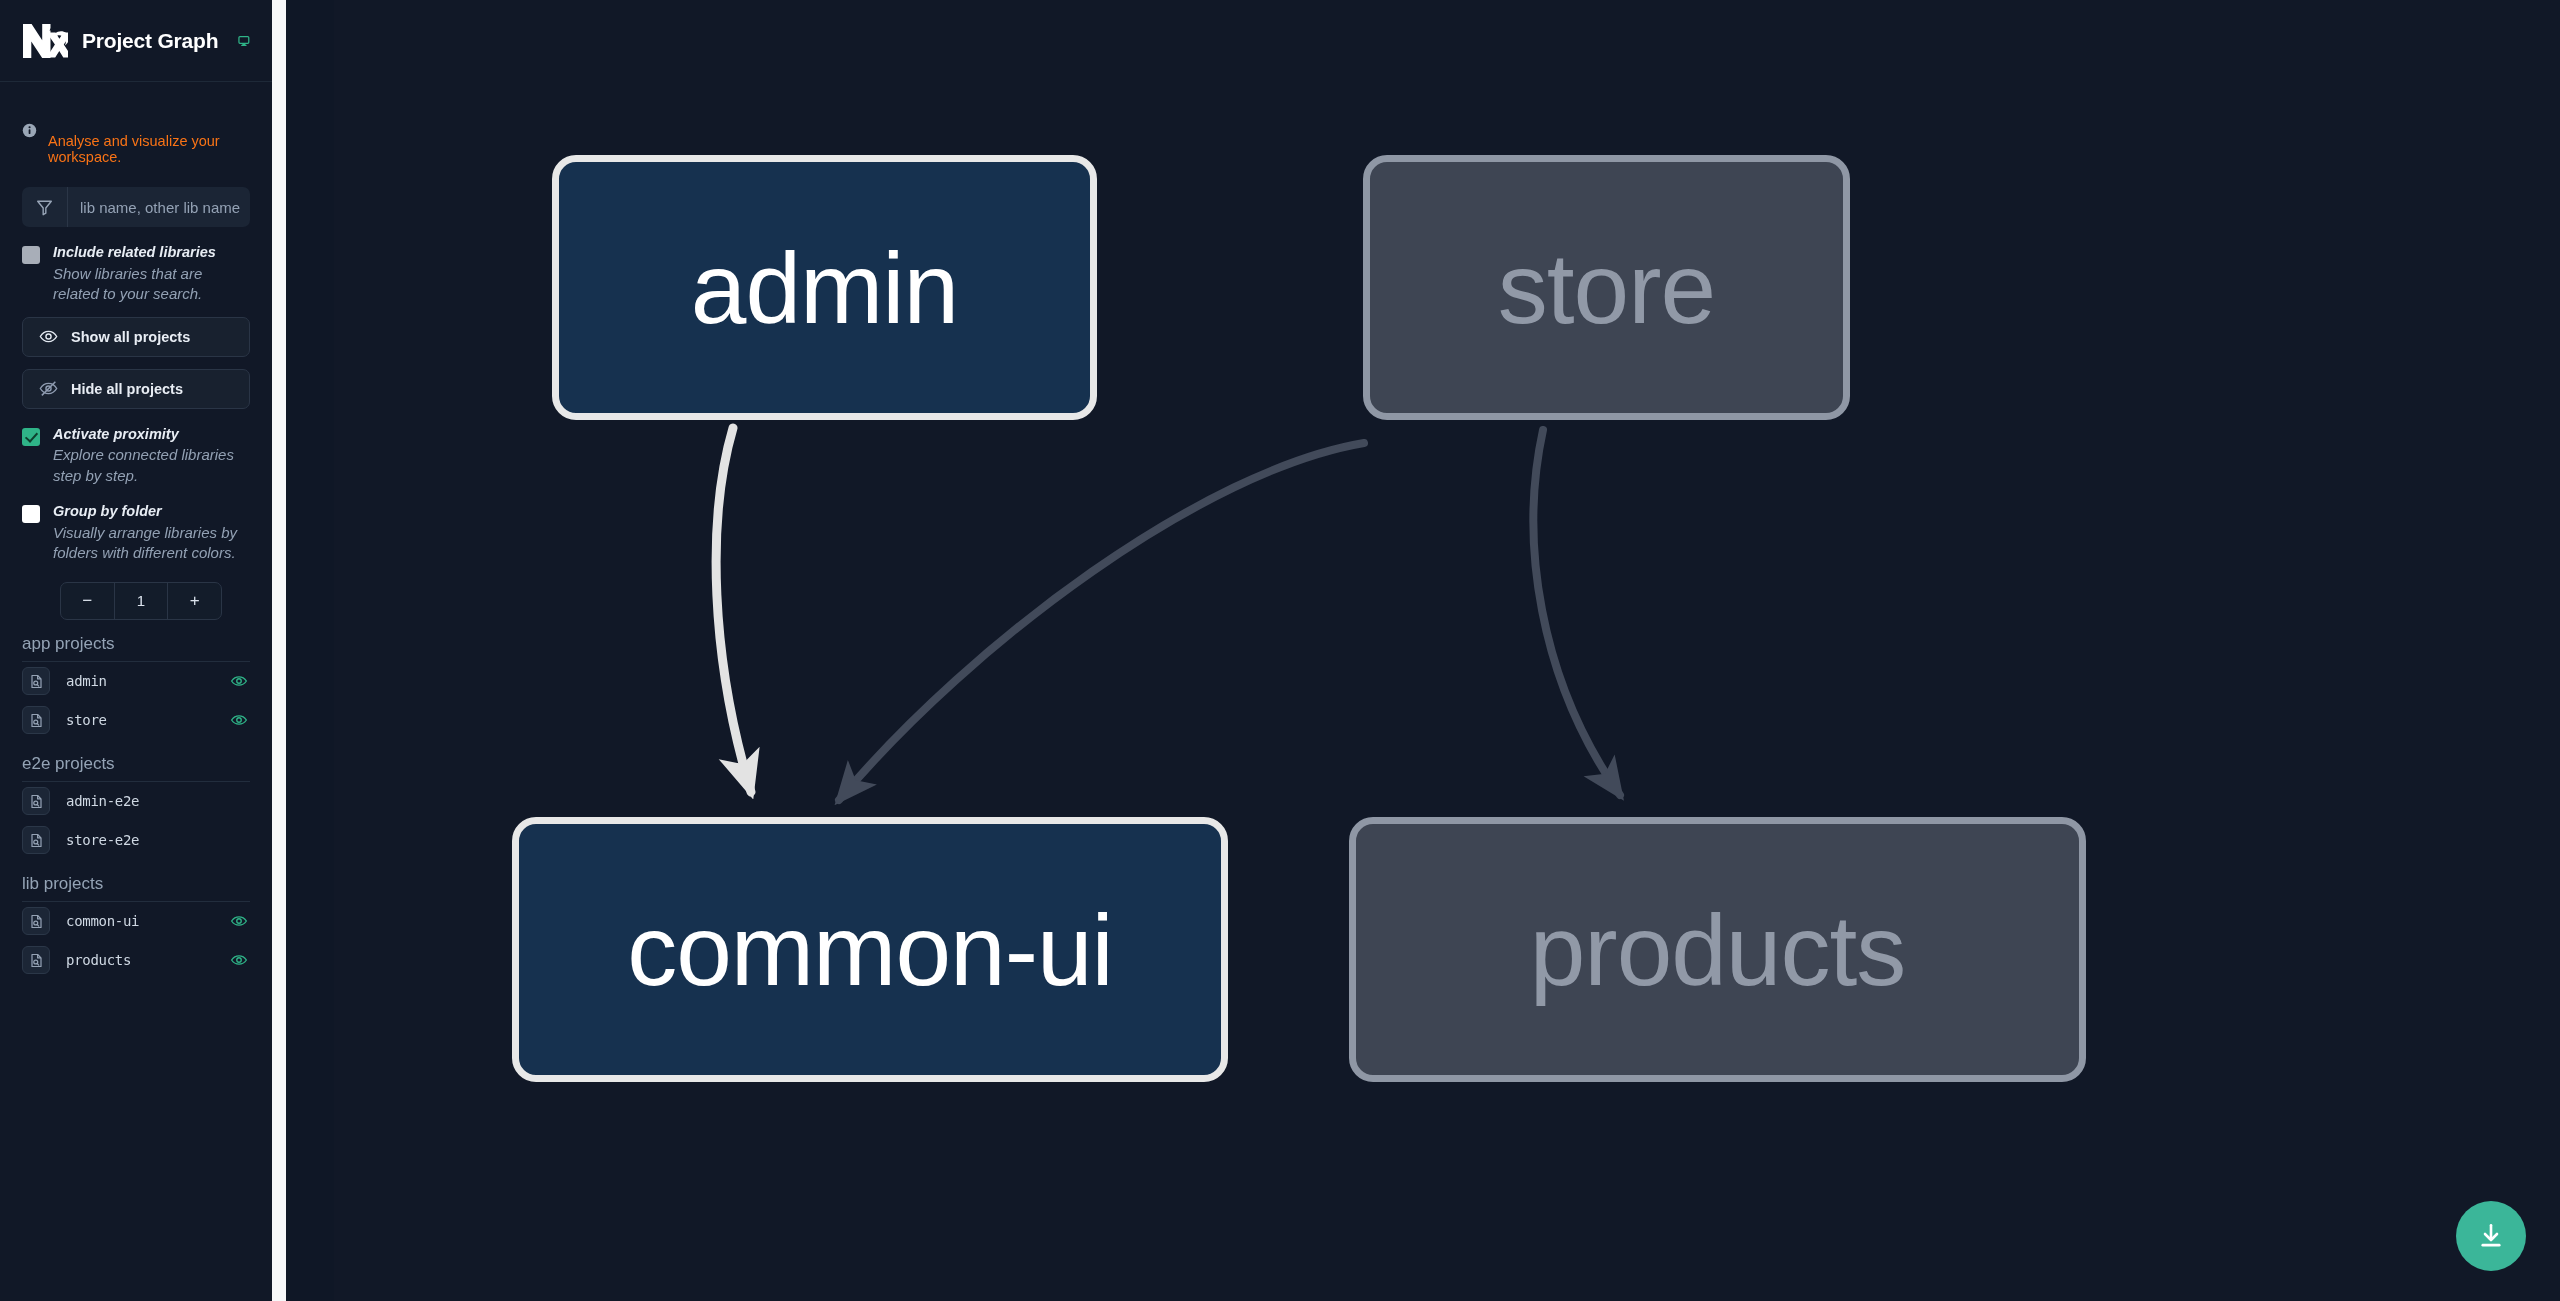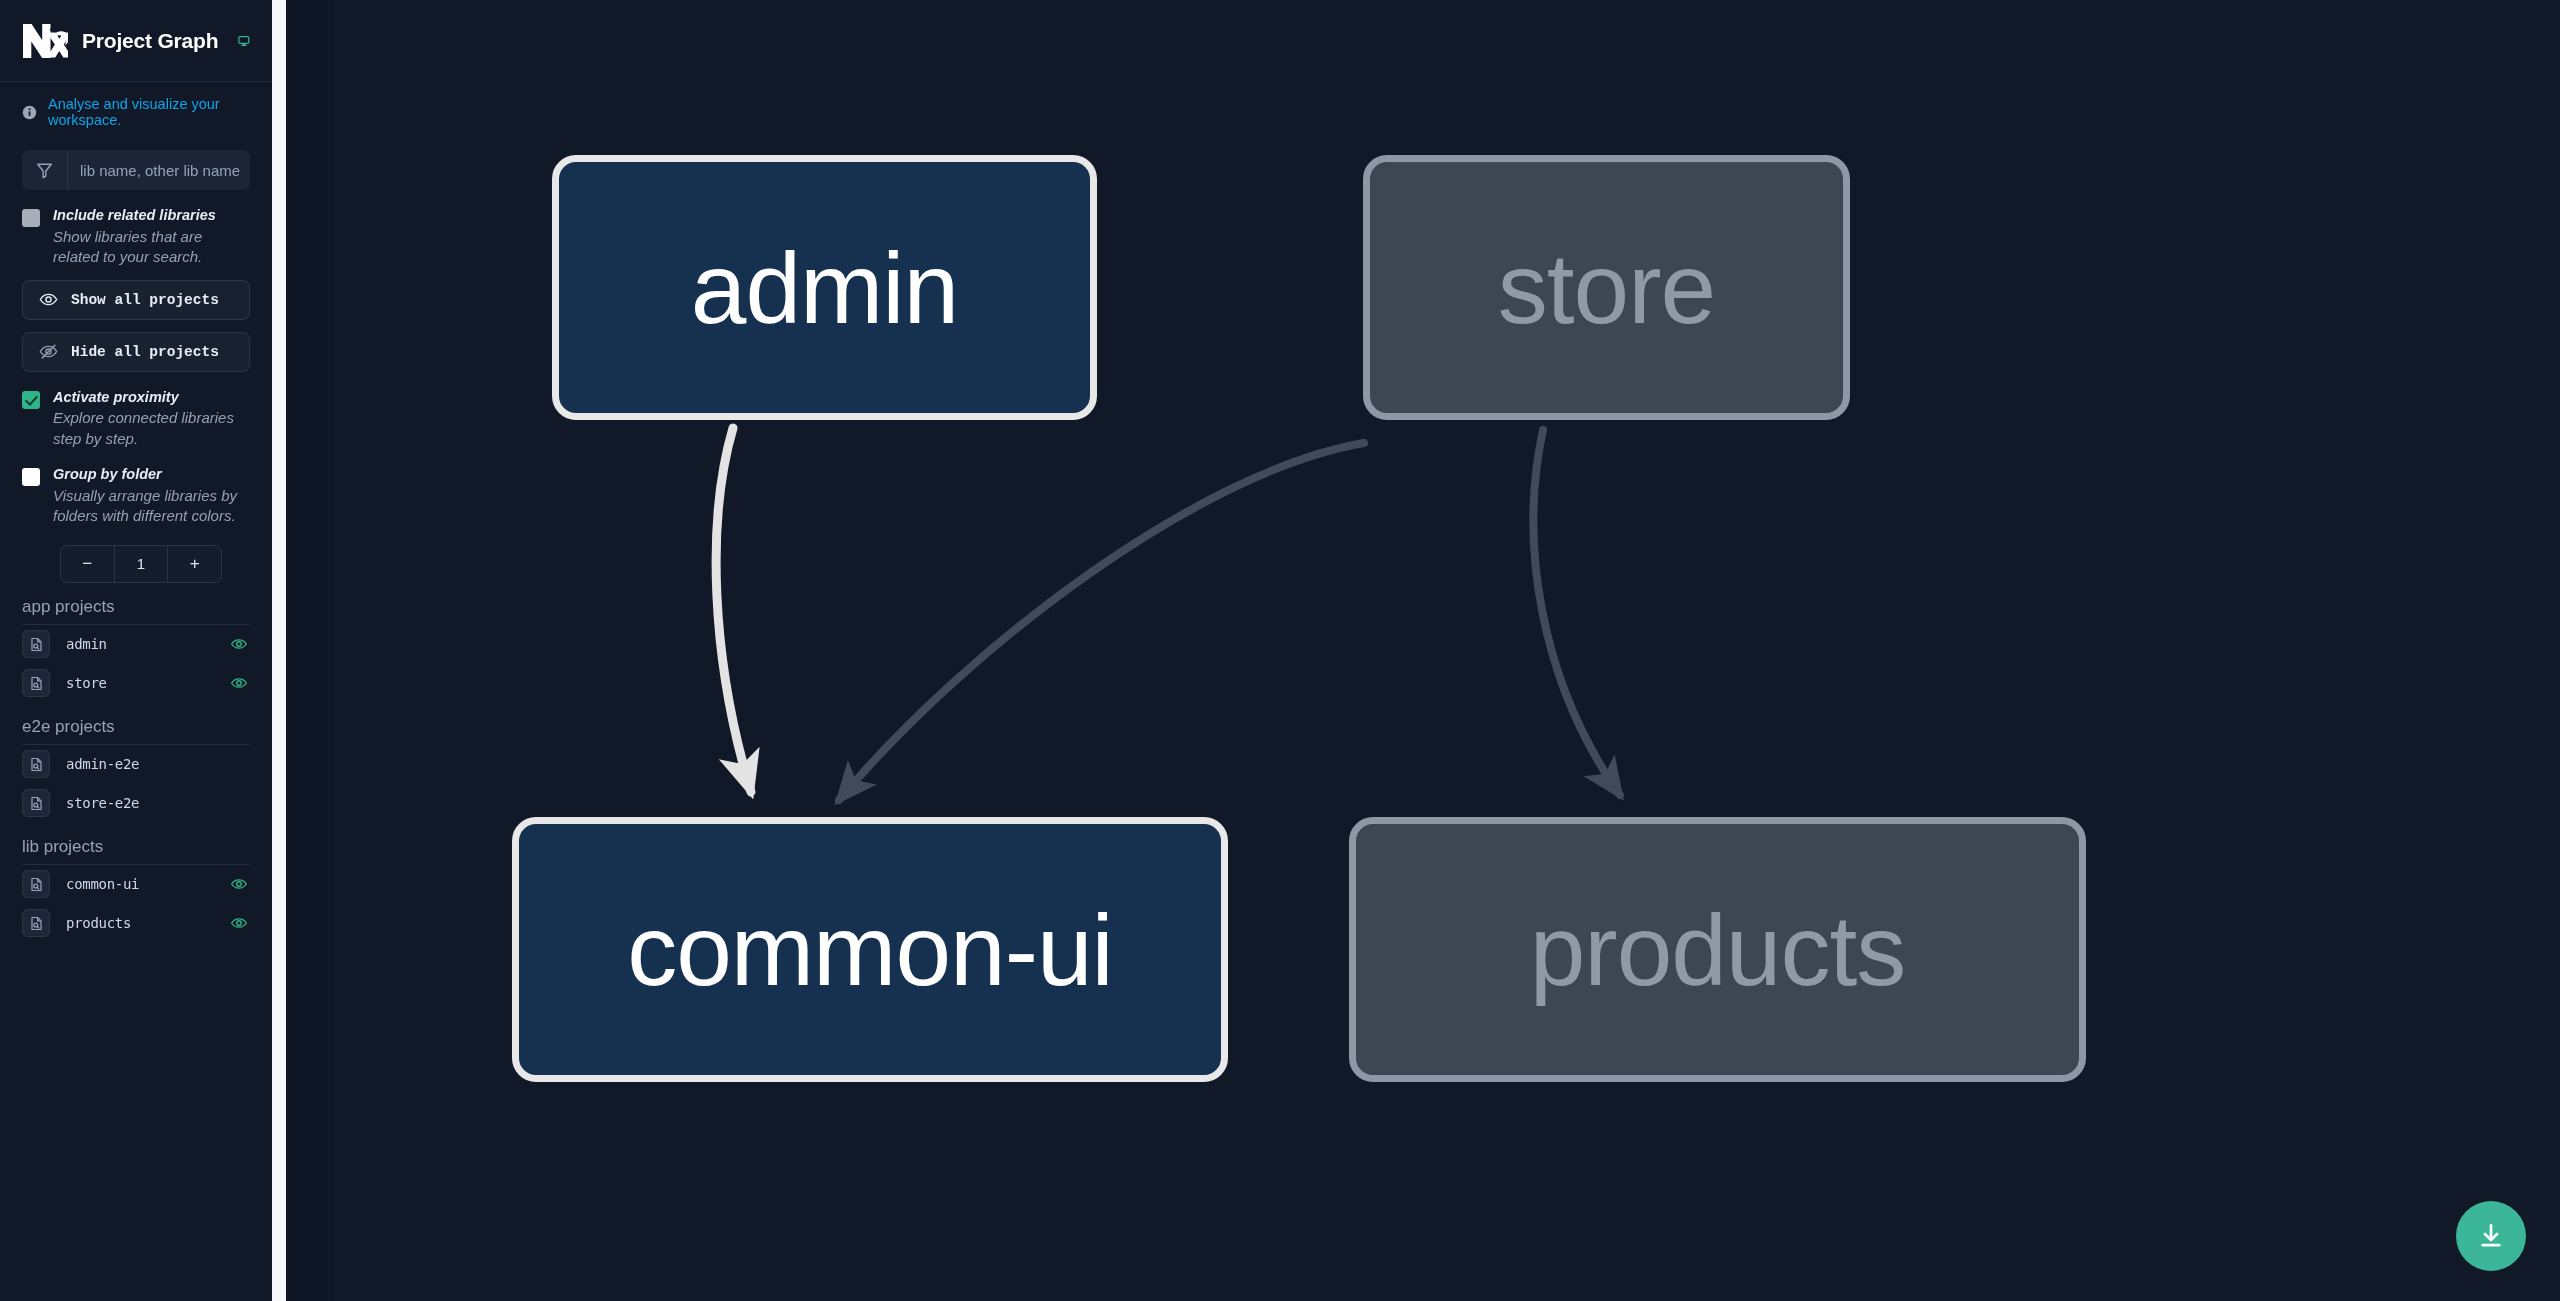--- a/index.html
+++ b/index.html
@@ -34,21 +34,21 @@
     letter-spacing: -0.2px;
     white-space: nowrap;
   }
   .monitor-icon { width: 20px; height: 20px; display:block; margin-left: 6px; }
 
   #tagline {
     display: flex; align-items: center; gap: 11px;
     padding: 14px 22px 8px 22px;
   }
   #tagline .info-ico { width: 15px; height: 15px; flex:0 0 15px; display:block; }
-  #tagline .txt { color: #0ea5e9; font-size: 14.5px; }
+  #tagline .txt { color: #f97316; font-size: 14.5px; margin-top: 37px; }
 
   .pad { padding: 0 22px; }
 
   
   #search-row {
     margin-top: 14px;
     display: flex; align-items: stretch;
     height: 40px;
     background: #1b2535;
     border-radius: 7px;
@@ -92,21 +92,21 @@
   .btn {
     margin-top: 12px;
     height: 40px; width: 100%;
     background: #18212f;
     border: 1px solid #2a3546;
     border-radius: 7px;
     display: flex; align-items: center;
     gap: 13px; padding: 0 16px;
     color: #e8edf4; font-size: 14.5px; font-weight: 700;
     cursor: pointer;
-    font-family: Liberation Mono, monospace;
+    font-family: Liberation Sans, sans-serif;
   }
   .btn svg { width: 19px; height: 19px; flex: 0 0 19px; display:block; }
 
   
   #stepper {
     margin: 18px 0 0 38px;
     width: 162px; height: 38px;
     display: flex;
     border: 1px solid #2a3546;
     border-radius: 7px;

